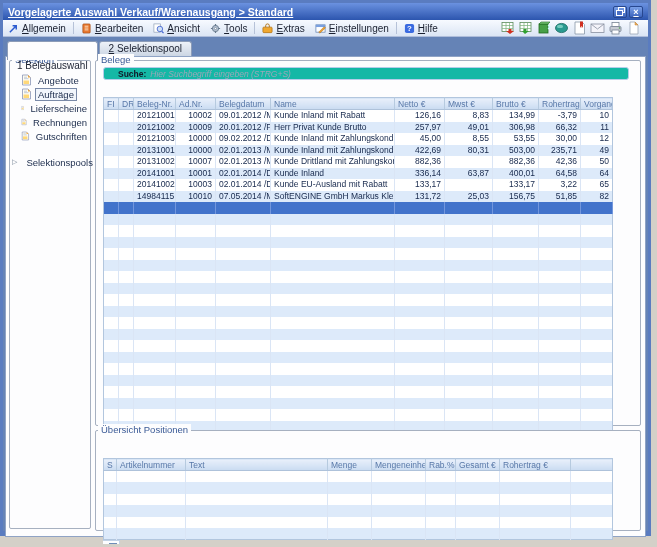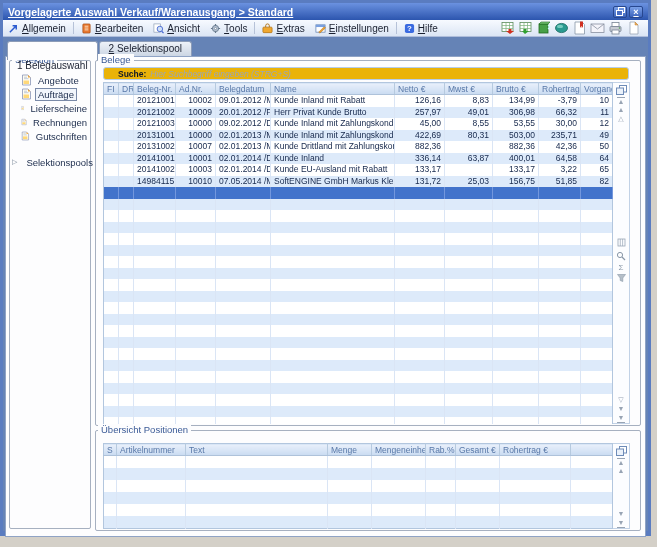--- a/index.html
+++ b/index.html
@@ -39,28 +39,28 @@
   #fs-positionen{left:89px;top:373px;right:4px;bottom:5px;padding:10px 0 0 7px;}
   
   .tree{padding-top:12px;}
   .tree-item{height:14px;display:flex;align-items:center;gap:3px;padding-left:11px;
     font-size:9.5px;color:#1c2c4c;white-space:nowrap;}
   .tree-item.pools{padding-left:2px;margin-top:12px;}
   .tree-item .lbl{padding:0 2px;border:1px solid transparent;}
   .tree-item .lbl.selected{border:1px solid #7a8aa8;background:#f2f6fc;}
   .expander{font-size:7px;color:#68788c;width:7px;text-align:center;}
   
-  .search-bar{height:13px;width:526px;margin-top:0;background:#eab308;border:1px solid #b6cdea;
+  .search-bar{height:13px;width:526px;margin-top:0;background:#14b8a6;border:1px solid #b6cdea;
     border-radius:3px;display:flex;align-items:center;font-size:8.5px;color:#101828;}
   .search-bar b{margin-left:14px;font-weight:bold;}
   .search-bar input{flex:1;border:0;background:transparent;outline:none;padding:0 4px;
     font:italic 8.5px "Liberation Sans",sans-serif;color:#2a3a55;}
   .search-bar input::placeholder{color:#9aa6b8;font-style:italic;}
   
-  .grid-wrap{display:flex;margin-top:2px;overflow:hidden;}
+  .grid-wrap{display:flex;margin-top:17px;overflow:hidden;flex-direction:column;}
   #belege-wrap{height:342px;}
   #pos-wrap{height:86px;}
   table.grid{border-collapse:collapse;table-layout:fixed;width:509px;background:#fff;
     border:1px solid #b2c6de;}
   table.grid th{height:12px;background:linear-gradient(#e9f0fb,#c9dbf1);color:#5878a8;
     font-weight:normal;font-size:8.5px;text-align:left;padding:0 3px;
     border-right:1px solid #b6cadf;border-bottom:1px solid #aec2da;white-space:nowrap;overflow:hidden;}
   table.grid td{height:11.5px;line-height:11.5px;font-size:8.5px;color:#16284c;padding:0 3px;
     border-right:1px solid rgba(172,198,232,.45);white-space:nowrap;overflow:hidden;}
   table.grid td:last-child,table.grid th:last-child{border-right:none;}

